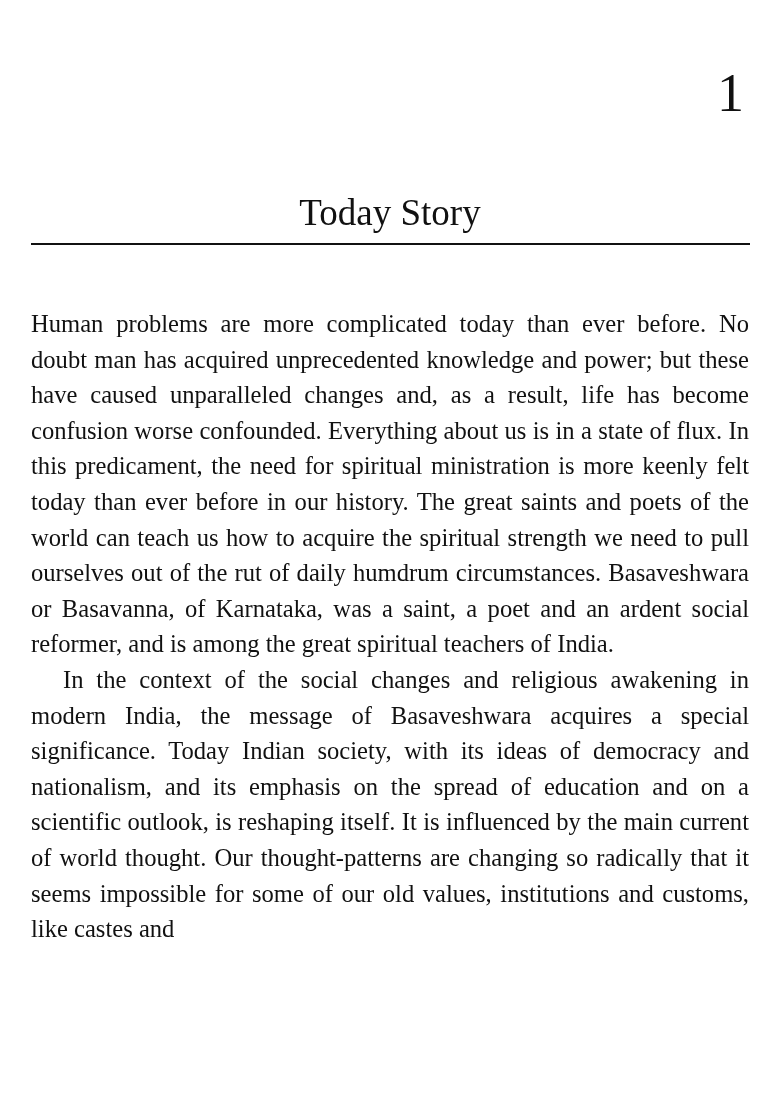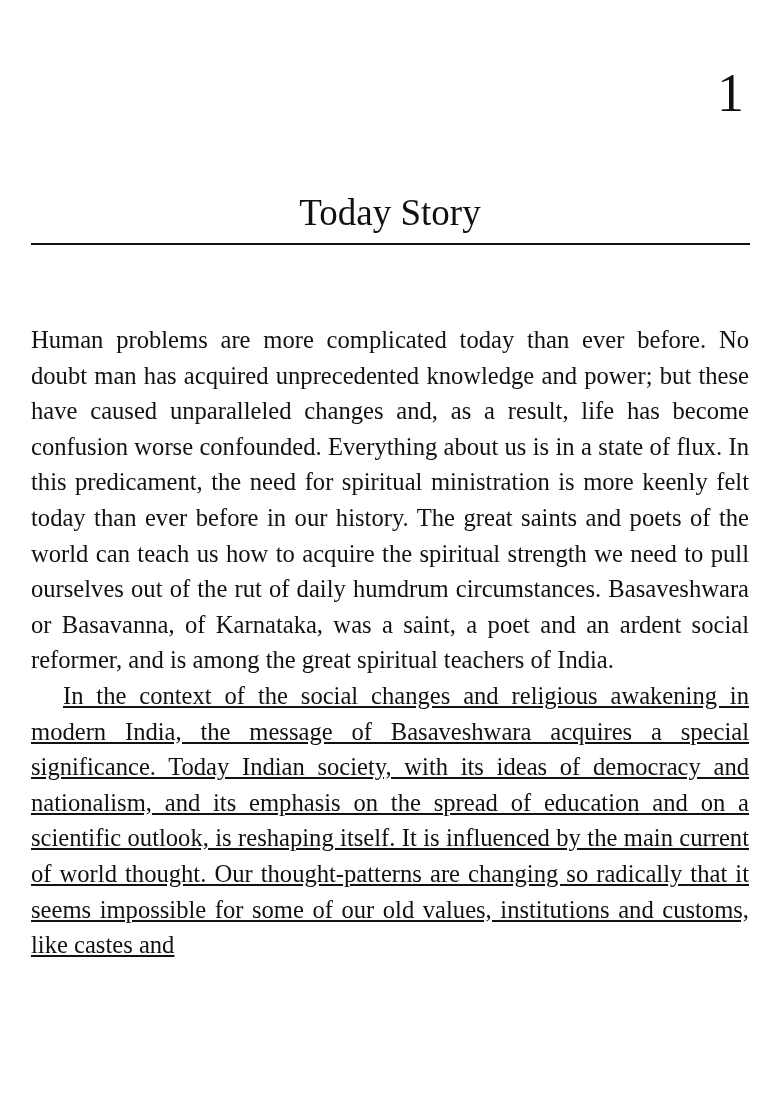--- a/index.html
+++ b/index.html
@@ -14,24 +14,24 @@
   .chapter-title {
     position: absolute; left: 30px; width: 720px; top: 194px;
     text-align: center; font-size: 37px; line-height: 1;
   }
   .rule {
     position: absolute; left: 31px; width: 719px; top: 243px;
     height: 2px; background: #111;
   }
   .body-text {
     position: absolute; left: 31px; width: 718px; top: 306px;
-    font-size: 24.6px; line-height: 35.6px; text-align: justify; margin-top: 16px;
+    font-size: 24.6px; line-height: 35.6px; text-align: justify;
   }
   .body-text p { margin: 0; }
-  .body-text p.indent { text-indent: 32px; text-decoration: underline; }
+  .body-text p.indent { text-indent: 32px; }
 </style>
 </head>
 <body>
 
 <div class="chapter-num">1</div>
 <div class="chapter-title">Today Story</div>
 <div class="rule"></div>
 
 <div class="body-text">
   <p>Human problems are more complicated today than ever before. No doubt man has acquired unprecedented knowledge and power; but these have caused unparalleled changes and, as a result, life has become confusion worse confounded. Everything about us is in a state of flux. In this predicament, the need for spiritual ministration is more keenly felt today than ever before in our history. The great saints and poets of the world can teach us how to acquire the spiritual strength we need to pull ourselves out of the rut of daily humdrum circumstances. Basaveshwara or Basavanna, of Karnataka, was a saint, a poet and an ardent social reformer, and is among the great spiritual teachers of India.</p>

